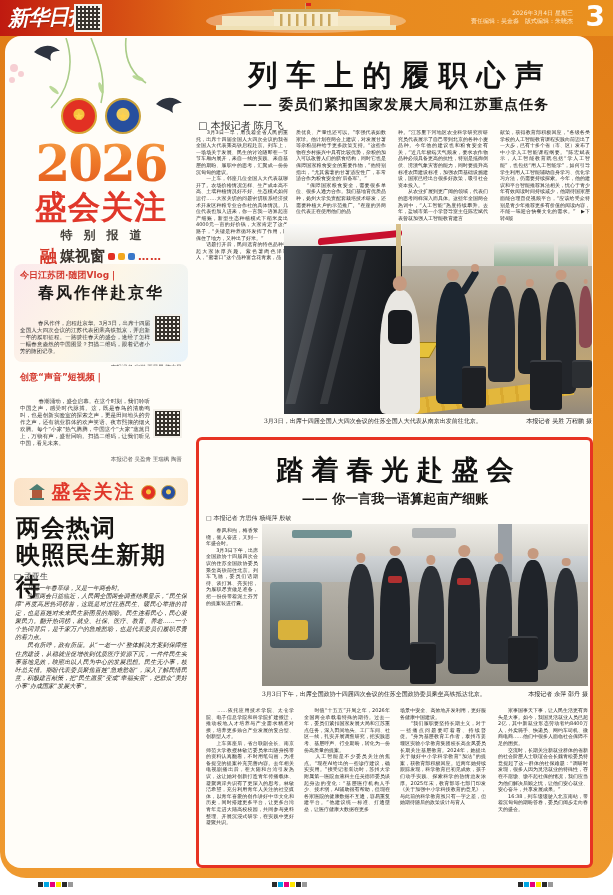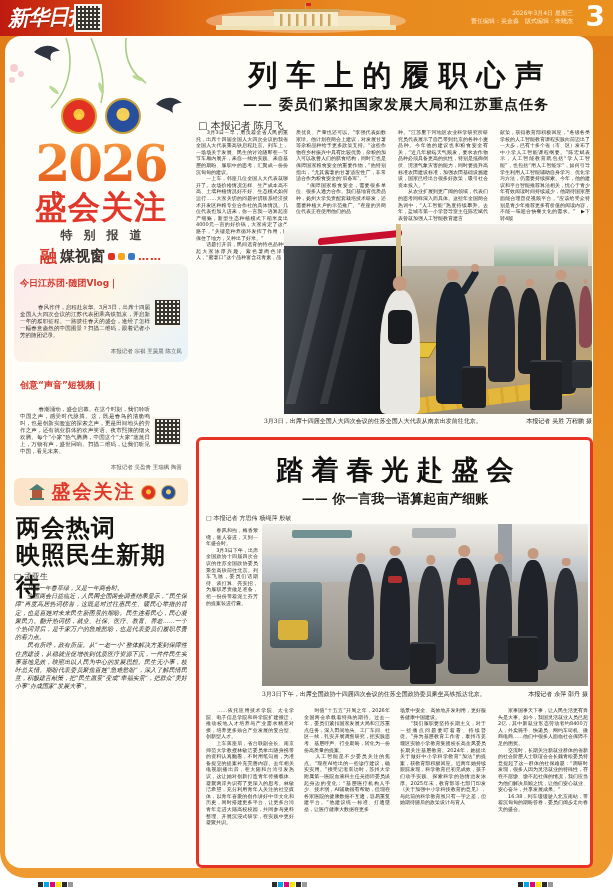--- a/index.html
+++ b/index.html
@@ -47,21 +47,21 @@
     color:#e0372a;font-family:"DejaVu Serif","Liberation Serif",serif;letter-spacing:1px;}
   #tbbd{left:14px;top:227px;width:174px;text-align:center;font-size:12px;font-weight:700;
     color:#46423c;font-family:"DejaVu Serif","Liberation Serif",serif;letter-spacing:11px;text-indent:11px;}
   #rongmei{left:14px;top:245px;width:174px;display:flex;align-items:center;justify-content:center;gap:3px;}
   #rm-rong{font-size:17px;font-weight:900;color:#d6392b;font-family:"DejaVu Serif",serif;}
   #rm-rest{font-size:15px;font-weight:900;color:#3a332d;}
   .rm-dot{width:7px;height:7px;border-radius:2px;display:inline-block;}
   #rm-dots{font-size:11px;font-weight:900;color:#d6392b;letter-spacing:1px;}
 
   
-  .sidebox{left:14px;width:174px;border-radius:8px;padding:13px 6px;box-sizing:border-box;}
+  .sidebox{left:14px;width:174px;border-radius:8px;padding:5px 6px;box-sizing:border-box;}
   #vlogbox{top:264px;height:98px;background:linear-gradient(125deg,#fbe9ec 0%,#fdf6e7 45%,#e8f3fa 100%);}
   #voicebox{top:366px;height:106px;background:#fffdf8;}
   .boxtag{font-size:9px;font-weight:700;color:#d43a2f;}
   .boxhead{font-family:"DejaVu Serif","Liberation Serif",serif;font-weight:900;color:#1c1a18;
     text-align:center;margin:1px 0 2px;}
   #vlogbox .boxhead{font-size:16px;letter-spacing:2px;}
   #voicebox .boxhead{font-size:18px;letter-spacing:1px;}
   .boxbody{font-size:5.5px;line-height:7px;text-align:justify;color:#333;white-space:pre-wrap;}
   .boxqr{float:right;width:25px;height:25px;margin:1px 0 1px 3px;}
   .boxby{font-size:5.5px;color:#555;text-align:right;margin-top:2px;}
@@ -195,20 +195,21 @@
   <span id="rm-rong">融</span>
   <span id="rm-rest">媒视窗</span>
   <span class="rm-dot" style="background:#e23023"></span>
   <span class="rm-dot" style="background:#f2a71f"></span>
   <span class="rm-dot" style="background:#3a78c9"></span>
   <span id="rm-dots">……</span>
 </div>
 
 <div id="vlogbox" class="abs sidebox">
   <div class="boxtag">今日江苏团·随团Vlog｜</div>
+  <div class="boxhead">春风作伴赴京华</div>
   <div class="boxbody">
     <span class="boxqr qr"></span>
     <span>　　春风作伴，启程赴京华。3月3日，出席十四届全国人大四次会议的江苏代表团乘高铁抵京，开启新一年的履职征程。一路驶往春天的盛会，途经了怎样一幅春意盎然的中国图景？扫描二维码，跟着记者小芳的随团记录。</span>
   </div>
   <div class="boxby">本报记者 宗祺 王昊晨 陈立民</div>
 </div>
 
 <div id="voicebox" class="abs sidebox">
   <div class="boxtag">创意“声音”短视频｜</div>
   <div class="boxbody">

